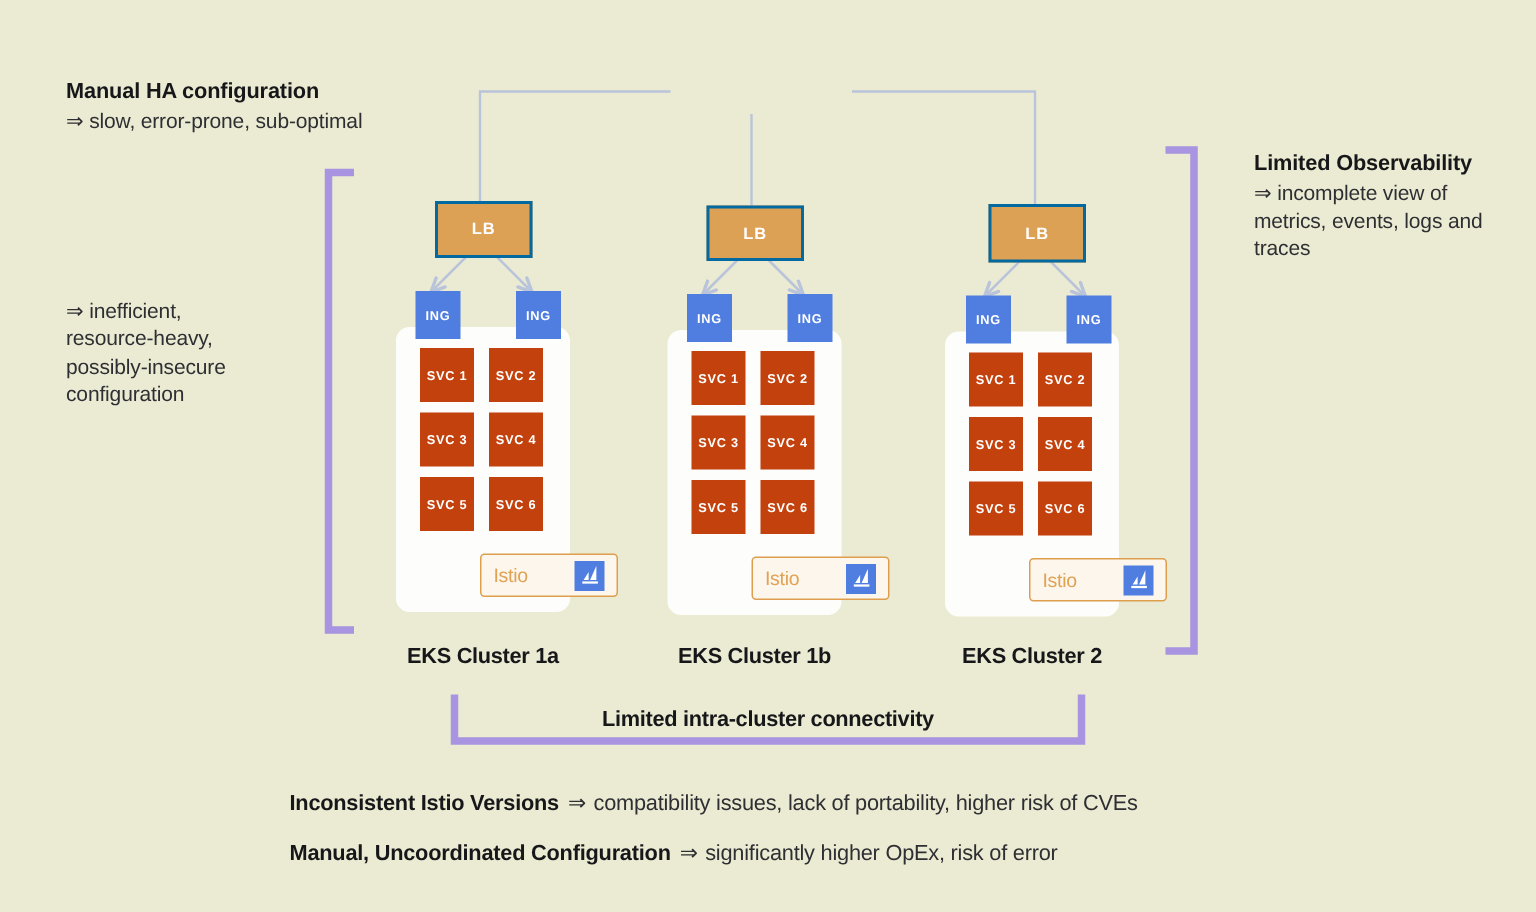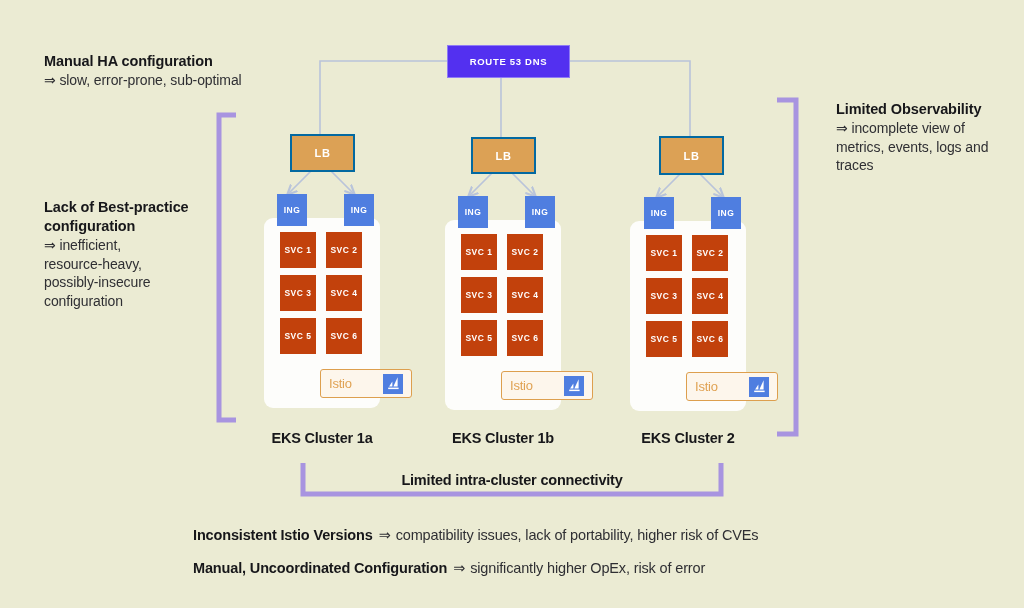--- a/index.html
+++ b/index.html
@@ -198,37 +198,33 @@
 
     <path d="M303,463 L303,494 L721,494 L721,463" fill="none" stroke="#a894e0" stroke-width="5" stroke-linecap="butt"></path>
   </svg>
 
   <div class="note" style="left:44px; top:52px; width:300px;">
     <div class="note-title">Manual HA configuration</div>
     <div class="note-body">⇒ slow, error-prone, sub-optimal</div>
   </div>
 
   <div class="note" style="left:44px; top:198px; width:180px;">
-    <div class="note-title">Lack of Best-practice configuration</div>
     <div class="note-body">⇒ inefficient,
 resource-heavy,
 possibly-insecure
 configuration</div>
   </div>
 
   <div class="note" style="left:836px; top:100px; width:190px;">
     <div class="note-title">Limited Observability</div>
     <div class="note-body">⇒ incomplete view of
 metrics,   events, logs and
 traces</div>
   </div>
 
-  <div id="route53" style="left:447px; top:45px; width:121px; height:31px;">
-    <span>ROUTE 53 DNS</span>
-  </div>
 
   <div class="cluster">
     <div class="lb" style="left:290px; top:134px; width:61px; height:34px;">
       <span>LB</span>
     </div>
 
     <div class="card" style="left:264px; top:218px; width:116px; height:190px;"></div>
 
     <div class="ing" style="left:277px; top:194px; width:30px; height:32px;">
       <span>ING</span>

